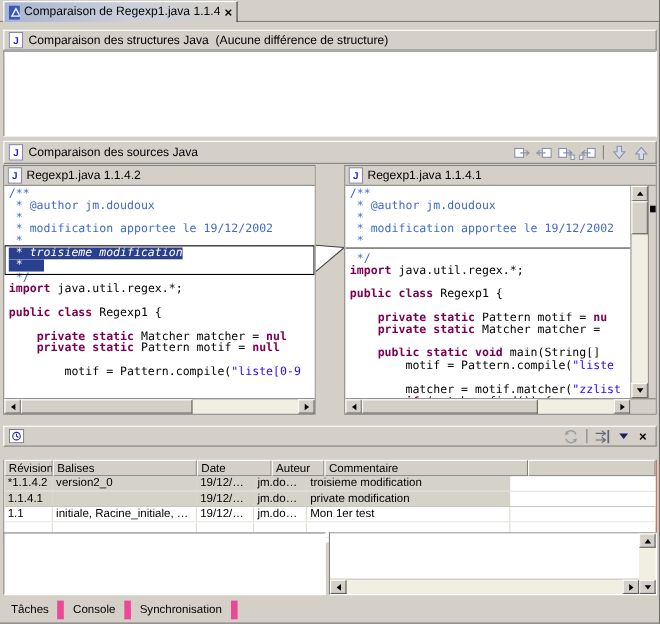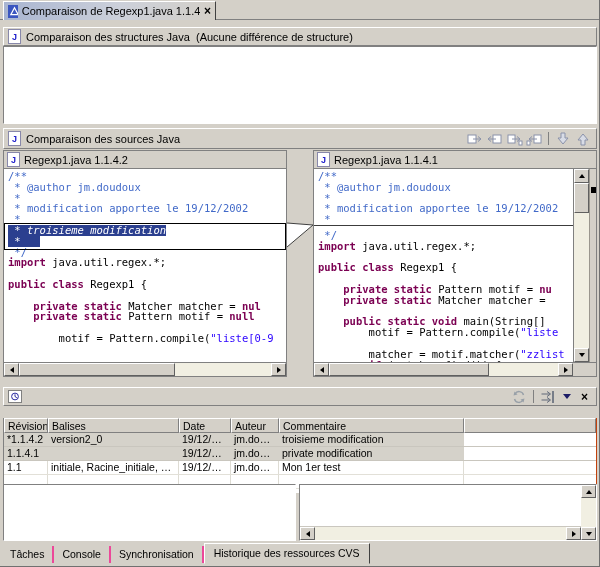--- a/index.html
+++ b/index.html
@@ -82,21 +82,21 @@
          border:1px solid;border-color:#808080 #fff #fff #808080;}
   #brBox{position:absolute;left:299px;top:484px;width:298px;height:57px;box-sizing:border-box;background:#fff;
          border:1px solid;border-color:#808080 #fff #fff #808080;display:grid;grid-template-columns:1fr 15px;grid-template-rows:1fr 14px;}
   .br-content{grid-column:1;grid-row:1;background:#fff;}
   .br-vscroll{grid-column:2;grid-row:1 / span 2;display:flex;flex-direction:column;background:#f1efe2;}
   .br-vscroll .sb-btn{width:100%;height:13px;}
   .br-hscroll{grid-column:1;grid-row:2;display:flex;background:#f1efe2;border-top:1px solid #cac7bf;box-sizing:border-box;}
   .br-hscroll .sb-btn{height:100%;}
   
   #bottomTabs{position:absolute;left:0;top:545px;width:100%;height:18px;background:#d4d0c8;display:flex;align-items:flex-end;padding-left:2px;box-sizing:border-box;}
-  .btab{font-size:10.5px;padding:2px 8px 3px;border-right:2px solid #ec4899;white-space:nowrap;cursor:default;}
+  .btab{font-size:10.5px;padding:2px 8px 3px;border-right:6px solid #ec4899;white-space:nowrap;cursor:default;}
   .btab.active{border:1px solid;border-color:#fff #404040 #d4d0c8 #fff;padding:3px 9px 4px;background:#d4d0c8;position:relative;top:1px;}
   svg{display:block;}
 </style>
 </head>
 <body>
 
 <div class="window">
 
   <div class="tabbar">
     <div class="etab">
@@ -290,21 +290,21 @@
       </span>
       <span class="menu-tri"></span>
       <span class="xglyph">×</span>
     </span>
   </div>
 
   <div id="histTable">
     <div class="thead" id="theadRow">
         <div class="th" style="width: 44px;">Révision</div>
         <div class="th" style="width: 131px;">Balises</div>
-        <div class="th" style="width: 52px;">Date</div>
+        <div class="th" style="width: 68px;">Date</div>
         <div class="th" style="width: 48px;">Auteur</div>
         <div class="th" style="width: 185px;">Commentaire</div>
         <div class="th fill"></div>
       </div>
     <div id="tbodyRows">
         <div class="tr selr">
           <div class="td" style="width: 44px;">*1.1.4.2</div>
           <div class="td" style="width: 131px;">version2_0</div>
           <div class="td" style="width: 52px;">19/12/02...</div>
           <div class="td" style="width: 48px;">jm.doudoux</div>
@@ -366,15 +366,14 @@
       <span class="sb-btn">
           <span class="tri-r"></span>
         </span>
     </div>
   </div>
 
   <div id="bottomTabs">
       <span class="btab">Tâches</span>
       <span class="btab">Console</span>
       <span class="btab">Synchronisation</span>
-      <span class="btab active">Historique des ressources CVS</span>
     </div>
 </div>
 
 </body></html>

